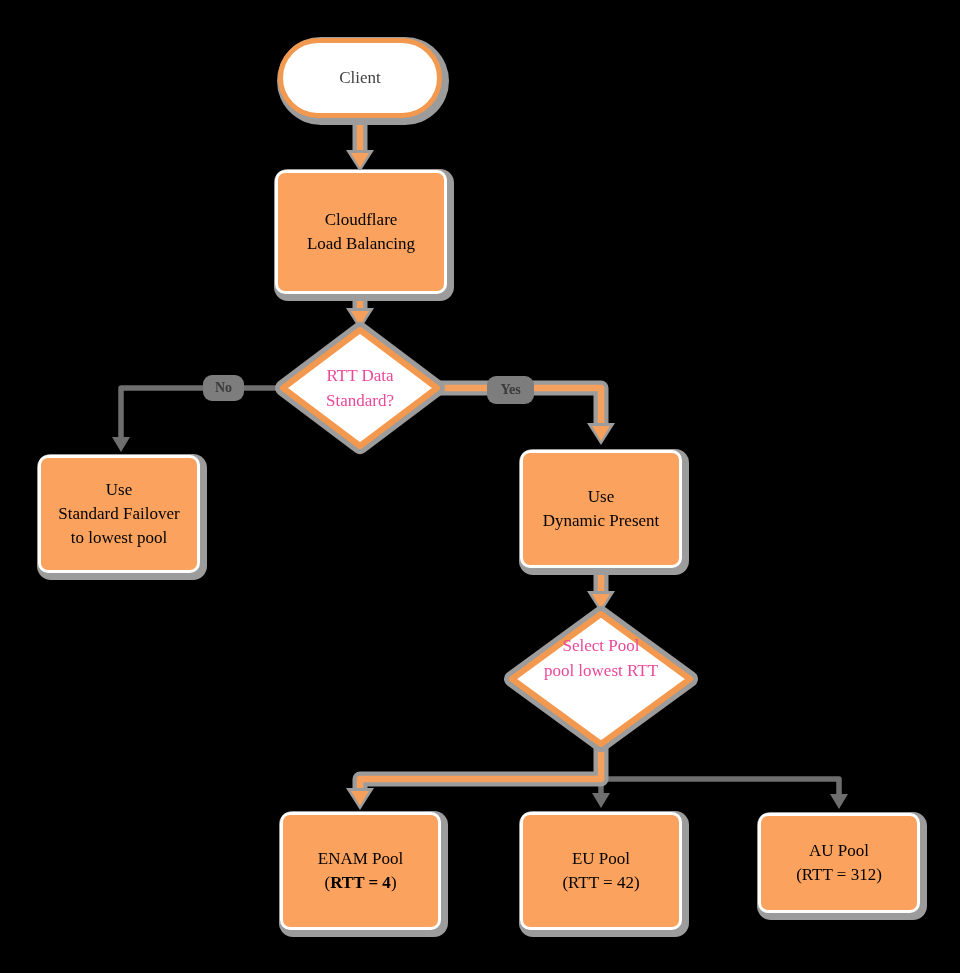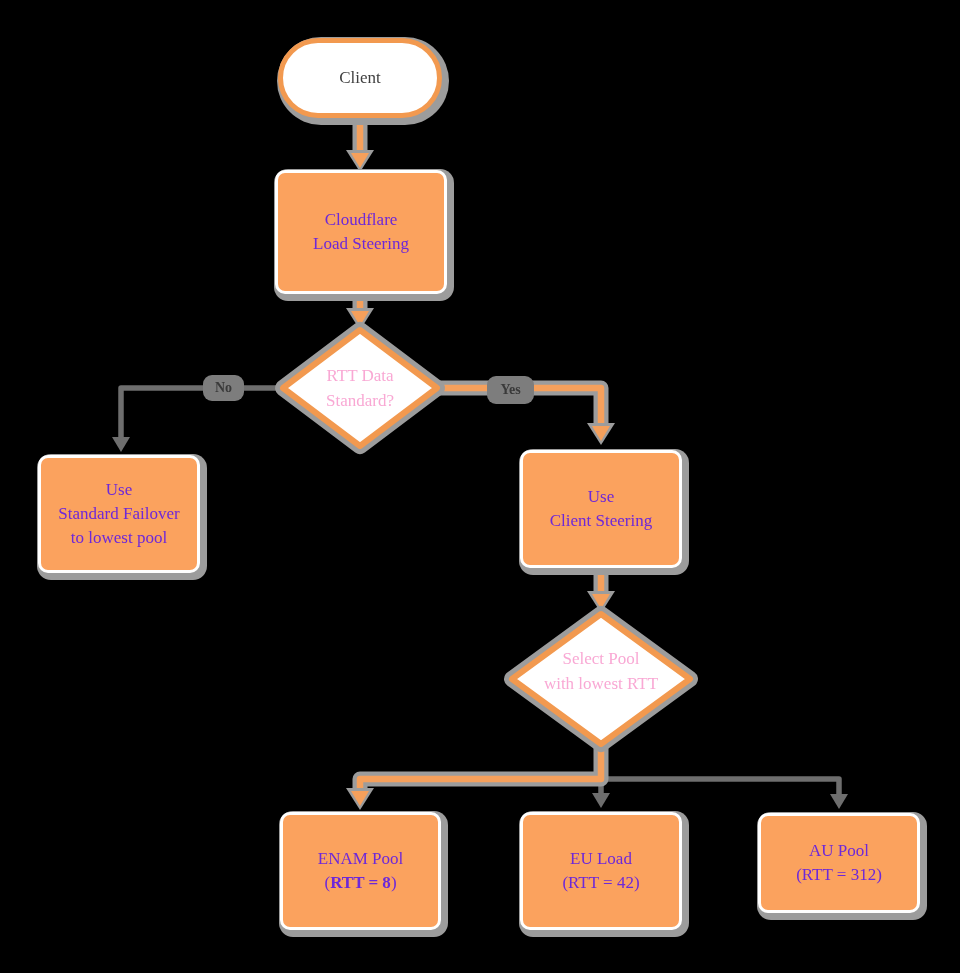--- a/index.html
+++ b/index.html
@@ -30,32 +30,32 @@
     background: #FFFFFF;
     border: 5px solid #F2994F;
     border-radius: 42px;
     color: #3F3F3F;
     box-shadow: 3px 3px 0 4px #9C9C9C;
   }
   .orange-box {
     background: #FBA25E;
     border: 3px solid #FFFFFF;
     border-radius: 10px;
-    color: #6d28d9;
+    color: #000000;
     box-shadow: 3px 3px 0 4px #9C9C9C;
   }
   .diamond-label {
     position: absolute;
     z-index: 1;
     display: flex;
     flex-direction: column;
     align-items: center;
     justify-content: center;
     text-align: center;
-    color: #f9a8d4;
+    color: #ec4899;
     font-size: 17px;
     line-height: 25px;
   }
   .edge-label {
     position: absolute;
     z-index: 2;
     display: flex;
     align-items: center;
     justify-content: center;
     background: #7D7D7D;
@@ -67,21 +67,21 @@
   .bold { font-weight: bold; }
 
   #client   { left: 278px; top: 38px;  width: 164px; height: 80px; }
   #lb       { left: 275px; top: 170px; width: 172px; height: 124px; }
   #failover { left: 38px;  top: 455px; width: 162px; height: 118px; }
   #dynamic  { left: 520px; top: 450px; width: 162px; height: 118px; }
   #enam     { left: 280px; top: 812px; width: 161px; height: 118px; }
   #eu       { left: 520px; top: 812px; width: 162px; height: 118px; }
   #au       { left: 758px; top: 813px; width: 162px; height: 100px; }
   #d1-label { left: 283px; top: 331px; width: 154px; height: 114px; }
-  #d2-label { left: 512px; top: 606px; width: 178px; height: 130px; justify-content: center; }
+  #d2-label { left: 512px; top: 593px; width: 178px; height: 130px; justify-content: center; }
   #no-label  { left: 203px; top: 375px; width: 41px; height: 26px; }
   #yes-label { left: 487px; top: 376px; width: 47px; height: 28px; }
 
   .gray-line   { stroke: #6E6E6E; stroke-width: 5.5; fill: none; stroke-linejoin: round; }
   .halo-line   { stroke: #9C9C9C; stroke-width: 15;  fill: none; stroke-linejoin: round; }
   .orange-line { stroke: #F5A05C; stroke-width: 6.5; fill: none; stroke-linejoin: round; }
   .gray-arrow  { fill: #6E6E6E; }
   .halo-arrow  { fill: #9C9C9C; }
   .orange-arrow{ fill: #F5A05C; }
   .diamond-halo { fill: #FFFFFF; stroke: #9C9C9C; stroke-width: 16; stroke-linejoin: round; }
@@ -131,21 +131,21 @@
     <polygon class="diamond-halo" points="601,614 690,679 601,744 512,679"></polygon>
     <polygon class="diamond-main" points="601,614 690,679 601,744 512,679"></polygon>
   </svg>
 
   <div class="node stadium" id="client">
     <div>Client</div>
   </div>
 
   <div class="node orange-box" id="lb">
     <div>Cloudflare</div>
-    <div>Load Steering</div>
+    <div>Load Balancing</div>
   </div>
 
   <div class="diamond-label" id="d1-label">
     <div>RTT Data</div>
     <div>Standard?</div>
   </div>
 
   <div class="edge-label" id="no-label">
     <span>No</span>
   </div>
@@ -154,35 +154,35 @@
   </div>
 
   <div class="node orange-box" id="failover">
     <div>Use</div>
     <div>Standard Failover</div>
     <div>to lowest pool</div>
   </div>
 
   <div class="node orange-box" id="dynamic">
     <div>Use</div>
-    <div>Client Steering</div>
+    <div>Dynamic Present</div>
   </div>
 
   <div class="diamond-label" id="d2-label">
     <div>Select Pool</div>
-    <div>with lowest RTT</div>
+    <div>pool lowest RTT</div>
   </div>
 
   <div class="node orange-box" id="enam">
     <div>ENAM Pool</div>
-    <div><span>(</span><span class="bold">RTT = 8</span><span>)</span></div>
+    <div><span>(</span><span class="bold">RTT = 4</span><span>)</span></div>
   </div>
 
   <div class="node orange-box" id="eu">
-    <div>EU Load</div>
+    <div>EU Pool</div>
     <div>(RTT = 42)</div>
   </div>
 
   <div class="node orange-box" id="au">
     <div>AU Pool</div>
     <div>(RTT = 312)</div>
   </div>
 
 </div>
 

